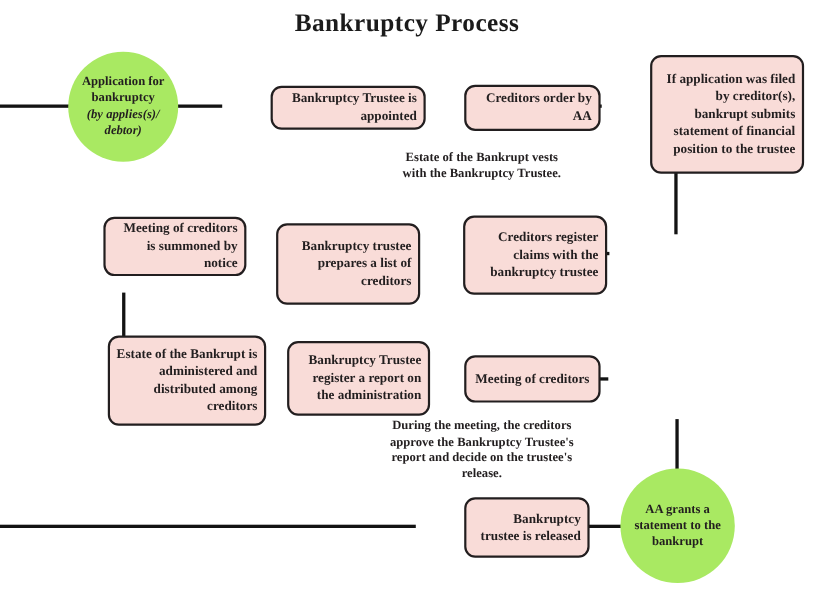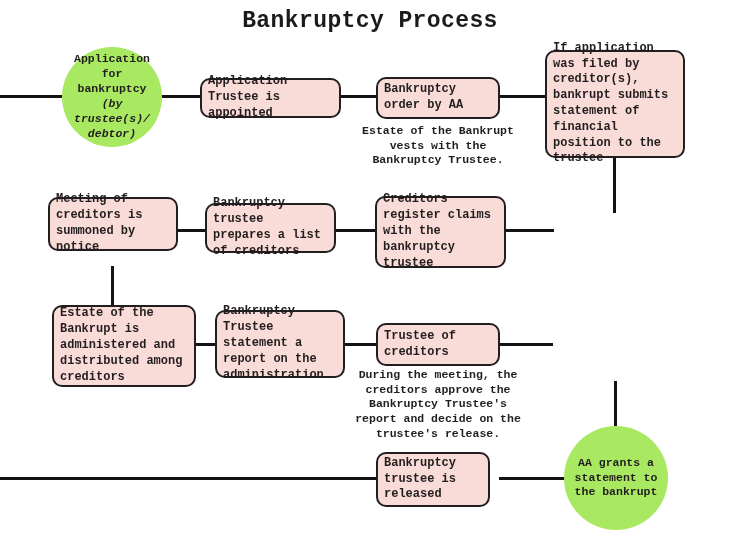--- a/index.html
+++ b/index.html
@@ -1,45 +1,46 @@
 <!DOCTYPE html>
 <html style="--boxFill: #f9dcd8; --boxBorder: #221e1f; --circleFill: #a9e962; --line: #131313; --text: #221e1f;"><head>
 <meta charset="utf-8">
 <style>
   html,body { margin:0; padding:0; background:#ffffff; }
   .canvas {
     position:relative; width:740px; height:555px; background:#ffffff;
-    font-family:Liberation Mono, monospace;
+    font-family:Liberation Serif, serif;
     color:var(--text,#221e1f); overflow:hidden;
   }
   .title {
     position:absolute; top:8px; left:0; width:100%; margin:0;
     text-align:center; font-size:23px; font-weight:800; letter-spacing:.4px;
     color:#1b1b1b;
   }
   .box {
     position:absolute; box-sizing:border-box;
     background:var(--boxFill,#f9dcd8);
     border:2.5px solid var(--boxBorder,#221e1f);
     border-radius:10px;
     display:flex; align-items:center; justify-content:center;
-    text-align:left; font-size:12px; font-weight:600; line-height:1.32;
+    text-align:right; font-size:12px; font-weight:600; line-height:1.32;
     padding:17px 6px;
+    margin-left:46px;
   }
   .circle {
     position:absolute; box-sizing:border-box;
     background:var(--circleFill,#a9e962); border-radius:50%;
     display:flex; flex-direction:column; align-items:center; justify-content:center;
     text-align:center; font-size:11.5px; font-weight:600; line-height:1.3;
     padding:10px;
   }
   .circle em { font-style:italic; font-weight:600; }
   .note {
     position:absolute; text-align:center;
-    font-size:11.5px; font-weight:600; line-height:1.28;
+    font-size:11.5px; font-weight:600; line-height:1.28;margin-top:12px;
   }
   .line { position:absolute; background:var(--line,#131313); }
 </style>
 </head>
 <body>
 
 <div class="canvas">
 
   <h1 class="title">Bankruptcy Process</h1>
 
@@ -54,32 +55,32 @@
   <div class="line" style="left:111px;top:266px;width:3px;height:41px"></div>
   <div class="line" style="left:171px;top:343px;width:46px;height:3px"></div>
   <div class="line" style="left:344px;top:343px;width:34px;height:3px"></div>
   <div class="line" style="left:499px;top:343px;width:54px;height:3px"></div>
   <div class="line" style="left:614px;top:381px;width:3px;height:47px"></div>
   <div class="line" style="left:0;top:477px;width:378px;height:3px"></div>
   <div class="line" style="left:499px;top:477px;width:68px;height:3px"></div>
 
   <div class="circle" style="left:62px;top:47px;width:100px;height:100px">
     <span>Application for bankruptcy</span>
-    <em>(by trustee(s)/ debtor)</em>
+    <em>(by applies(s)/ debtor)</em>
   </div>
-  <div class="box" style="left:200px;top:78px;width:141px;height:40px">Application Trustee is appointed</div>
-  <div class="box" style="left:376px;top:77px;width:124px;height:42px">Bankruptcy order by AA</div>
+  <div class="box" style="left:200px;top:78px;width:141px;height:40px">Bankruptcy Trustee is appointed</div>
+  <div class="box" style="left:376px;top:77px;width:124px;height:42px">Creditors order by AA</div>
   <div class="note" style="left:358px;top:124px;width:160px">Estate of the Bankrupt vests with the Bankruptcy Trustee.</div>
   <div class="box" style="left:545px;top:50px;width:140px;height:108px">If application was filed by creditor(s), bankrupt submits statement of financial position to the trustee</div>
 
   <div class="box" style="left:48px;top:197px;width:130px;height:54px">Meeting of creditors is summoned by notice</div>
-  <div class="box" style="left:205px;top:203px;width:131px;height:50px">Bankruptcy trustee prepares a list of creditors</div>
+  <div class="box" style="left:205px;top:203px;width:131px;height:74px">Bankruptcy trustee prepares a list of creditors</div>
   <div class="box" style="left:375px;top:196px;width:131px;height:72px">Creditors register claims with the bankruptcy trustee</div>
 
   <div class="box" style="left:52px;top:305px;width:144px;height:82px">Estate of the Bankrupt is administered and distributed among creditors</div>
-  <div class="box" style="left:215px;top:310px;width:130px;height:68px">Bankruptcy Trustee statement a report on the administration</div>
-  <div class="box" style="left:376px;top:323px;width:124px;height:43px">Trustee of creditors</div>
+  <div class="box" style="left:215px;top:310px;width:130px;height:68px">Bankruptcy Trustee register a report on the administration</div>
+  <div class="box" style="left:376px;top:323px;width:124px;height:43px">Meeting of creditors</div>
   <div class="note" style="left:345px;top:368px;width:186px">During the meeting, the creditors approve the Bankruptcy Trustee's report and decide on the trustee's release.</div>
 
   <div class="box" style="left:376px;top:452px;width:114px;height:55px">Bankruptcy trustee is released</div>
   <div class="circle" style="left:564px;top:426px;width:104px;height:104px">AA grants a statement to the bankrupt</div>
 
 </div>
 
 </body></html>

